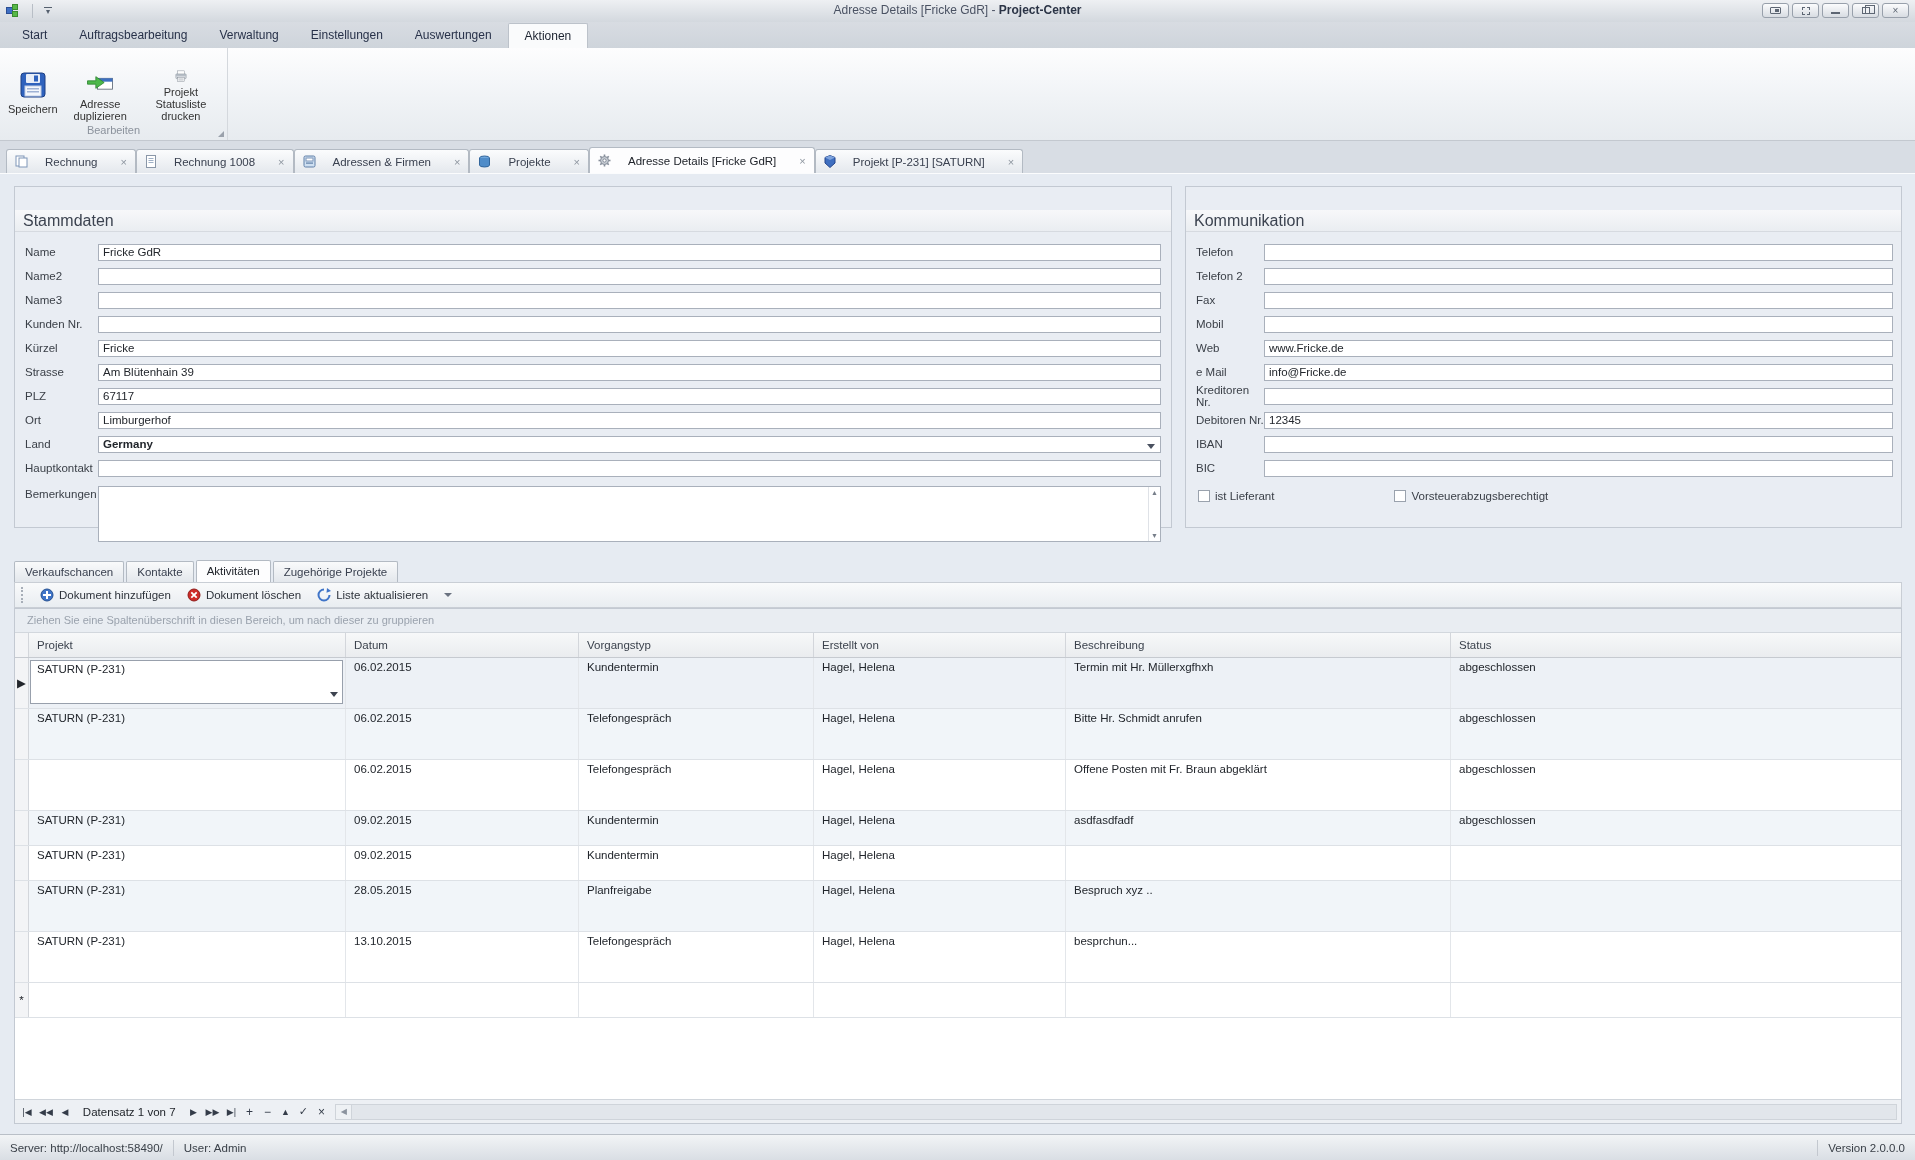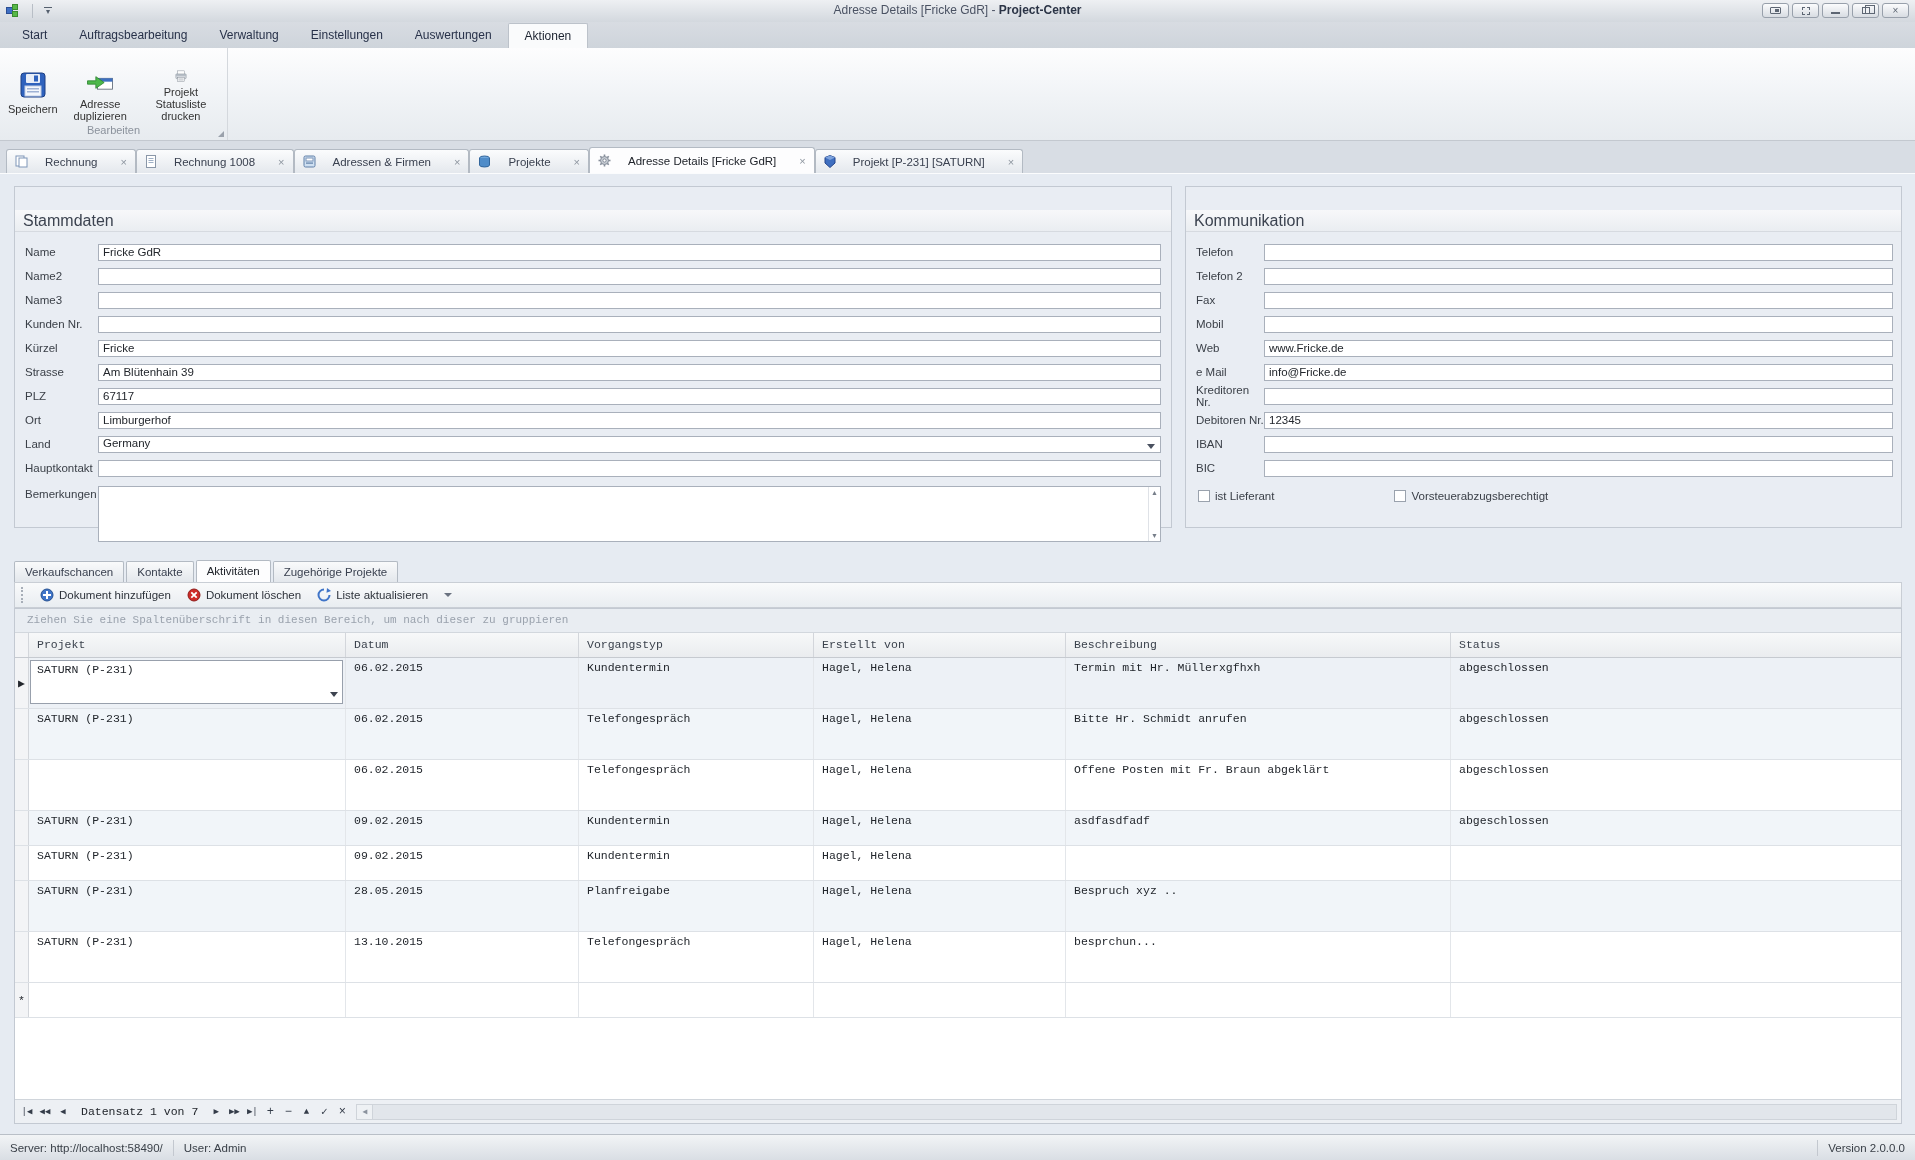--- a/index.html
+++ b/index.html
@@ -77,21 +77,21 @@
   .gb-head{ height:22px; background:linear-gradient(#f7f8fa,#eaedf1); border-bottom:1px solid #d6dae0;
     font-size:16px; color:#3c4350; line-height:21px; padding-left:8px;margin-top:23px;}
   .frow{ display:flex; align-items:center; height:24px; padding-left:10px;}
   .frow label{ font-size:11.5px; color:#3b4048;}
   .frow .inp{ height:17px; border:1px solid #a9b0bb; background:#fff; font-family:"Liberation Sans",sans-serif;
     font-size:11.5px; color:#22262c; padding:0 4px; flex:1;}
   .st-label{ flex:0 0 73px;}
   .ko-label{ flex:0 0 68px;}
   .st-right{ margin-right:10px;}
   .ko-right{ margin-right:8px;}
-  .selectbox{ position:relative; display:flex; align-items:flex-start; }
+  .selectbox{ position:relative; display:flex; align-items:center;font-weight:bold; }
   .selectbox .arrow{ position:absolute; right:5px; top:7px; width:0; height:0;
     border-left:4px solid transparent; border-right:4px solid transparent; border-top:5px solid #4a5160;}
   .memo-row{ display:flex; padding-left:10px; margin-top:6px;}
   .memo-row label{ flex:0 0 73px; font-size:11.5px; color:#3b4048; padding-top:2px;}
   .memo{ flex:1; margin-right:10px; height:56px; border:1px solid #a9b0bb; background:#fff; position:relative;}
   .memo .sb{ position:absolute; right:0; top:0; bottom:0; width:12px; border-left:1px solid #dfe2e7;
     display:flex; flex-direction:column; justify-content:space-between; align-items:center; font-size:7px; color:#767e89; padding:2px 0;}
   .chk-row{ display:flex; align-items:center; height:24px; padding-left:12px; margin-top:4px;}
   .chkbox{ width:12px; height:12px; border:1px solid #9aa2ad; background:#fff; margin-right:5px;}
   .chk-label{ font-size:11.5px; color:#3b4048;}
@@ -103,21 +103,21 @@
   .dettab.active{ background:#fdfdfe; height:22px; color:#20242b;}
   .toolbar{ position:absolute; left:14px; right:13px; top:408px; height:26px;
     background:linear-gradient(#f9fafb,#e9edf1); border:1px solid #c9ced5;
     display:flex; align-items:center; padding-left:4px;}
   .grip{ width:5px; height:16px; border-left:2px dotted #a7aeb8; margin:0 6px 0 2px;}
   .tbtn{ display:flex; align-items:center; gap:5px; padding:0 8px; height:32px; font-size:11.5px; color:#2e333b; cursor:default;}
   .tb-overflow{ width:16px; height:22px; display:flex; align-items:center; justify-content:center; margin-left:4px;}
   .tb-overflow .tri{ width:0; height:0; border-left:4px solid transparent; border-right:4px solid transparent; border-top:4px solid #6a7280;}
   
   .gridbox{ position:absolute; left:14px; right:13px; top:434px; height:516px;
-    border:1px solid #c3c9d2; background:#fff; display:flex; flex-direction:column;font-family:Liberation Mono, monospace;}
+    border:1px solid #c3c9d2; background:#fff; display:flex; flex-direction:column;}
   .group-hint{ height:24px; background:#e9edf2; border-bottom:1px solid #d2d7dd;
     font-size:11px; color:#9aa2ad; line-height:23px; padding-left:12px;}
   .ghead{ display:flex; height:25px; background:linear-gradient(#f7f8f9,#eaecef);
     border-bottom:1px solid #c6cad0;}
   .ghead .hcell{ font-size:11.5px; color:#3b424d; line-height:24px; padding-left:8px;
     border-right:1px solid #d3d6db; overflow:hidden; white-space:nowrap;}
   .gr{ display:flex; border-bottom:1px solid #dde1e6; background:#fff;}
   .gr.tint{ background:#f1f5f9;}
   .gr.sel{ background:#edf1f6;}
   .gr .cell{ font-size:11.5px; color:#22262c; padding:3px 8px; border-right:1px solid #e3e6ea;

